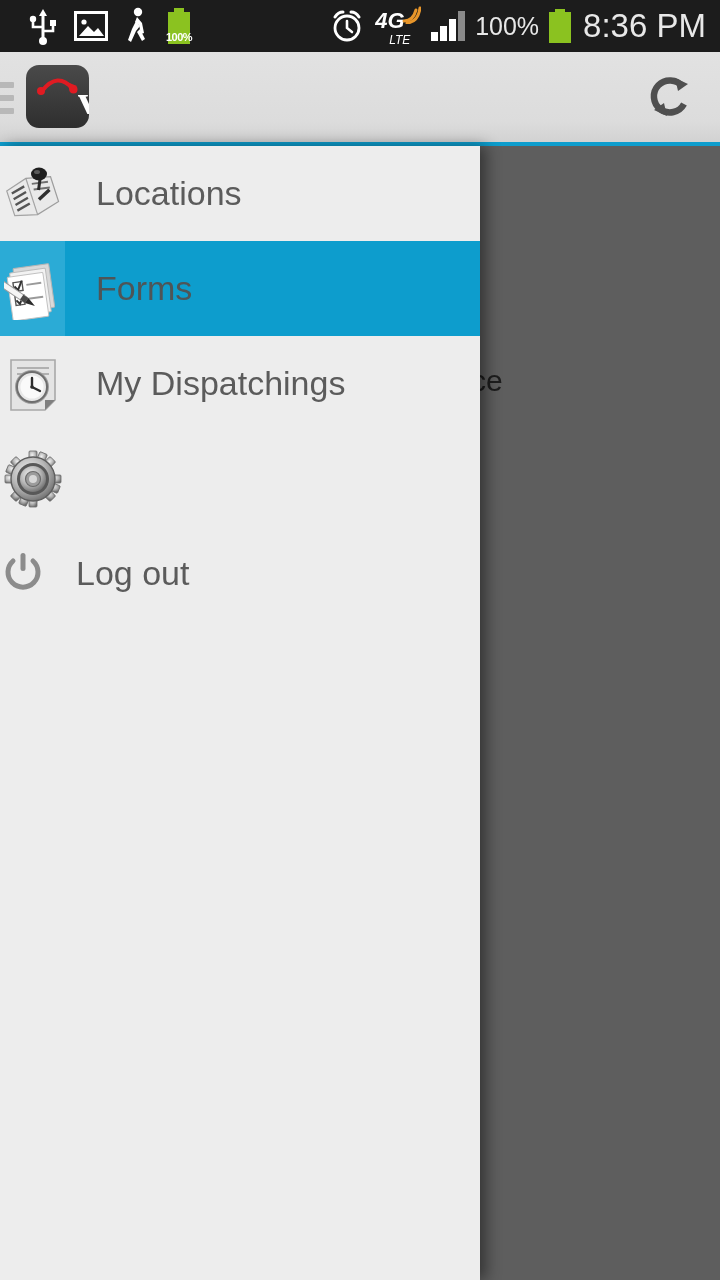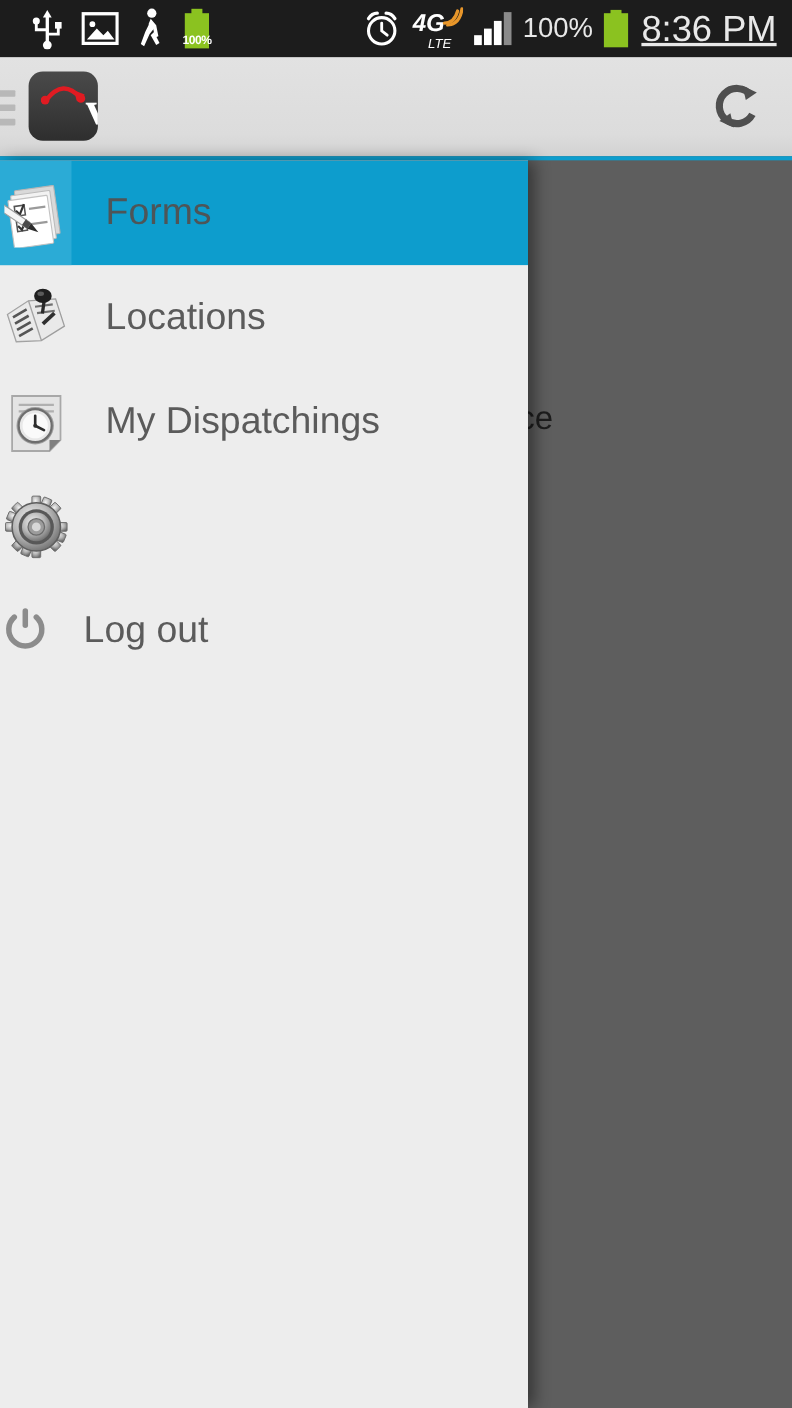--- a/index.html
+++ b/index.html
@@ -122,21 +122,20 @@
   }
   .batt-big .body {
     position: absolute; left: 0; top: 3px;
     width: 22px; height: 31px; background: #8bc220;
   }
   .clock {
     color: #e8e8e8;
     font-size: 33px;
     letter-spacing: 0px;
     padding-left: 2px;
-    text-decoration: underline;
   }
 
   
   .app-bar {
     position: absolute;
     top: 52px; left: 0;
     width: 720px;
     height: 90px;
     background: linear-gradient(to bottom, #e2e2e2 0%, #dcdcdc 78%, #d2d2d2 100%);
     display: flex;
@@ -366,20 +365,41 @@
       <path d="M19 42 L6 36 L16 29 Z" fill="#4f4f4f"></path>
     </svg>
   </div>
   <div class="app-bar-accent"></div>
 
   <div class="scrim">
     <div class="bg-row-text">aintenance</div>
   </div>
 
   <div class="drawer">
+
+    <div class="drawer-item">
+      <div class="item-icon-cell">
+        <svg width="58" height="58" viewBox="0 0 58 58">
+          <g transform="rotate(-18 29 29)">
+            <path d="M5 18 L27 12 L51 18 L51 44 L27 50 L5 44 Z" fill="#e9e9e9" stroke="#9e9e9e" stroke-width="1.2"></path>
+            <path d="M27 12 L27 50" stroke="#9e9e9e" stroke-width="1.2"></path>
+            <path d="M9 22 L23 19 M9 28 L23 25 M9 34 L23 31 M9 40 L23 37" stroke="#3a3a3a" stroke-width="2.4"></path>
+            <path d="M31 19 L47 22 M31 25 L47 28" stroke="#707070" stroke-width="2"></path>
+            <path d="M33 36 L46 30" stroke="#2f2f2f" stroke-width="3.4"></path>
+            <path d="M5 18 L27 12 L27 50 L5 44 Z" fill="#f4f4f4" opacity="0.15"></path>
+          </g>
+          <g>
+            <rect x="34" y="10" width="3" height="15" fill="#2a2a2a" transform="rotate(8 35 18)"></rect>
+            <ellipse cx="35" cy="9" rx="8" ry="6.5" fill="#1f1f1f"></ellipse>
+            <ellipse cx="33" cy="7" rx="3" ry="2" fill="#5a5a5a"></ellipse>
+          </g>
+        </svg>
+      </div>
+      <div class="item-label">Locations</div>
+    </div>
 
     <div class="drawer-item active">
       <div class="item-icon-cell">
         <svg width="58" height="62" viewBox="0 0 58 62">
           <g transform="rotate(-8 29 31)">
             <rect x="12" y="8" width="36" height="44" rx="1" fill="#d9d9d9" stroke="#b5b5b5" stroke-width="1"></rect>
             <rect x="8" y="12" width="36" height="44" rx="1" fill="#f2f2f2" stroke="#bcbcbc" stroke-width="1"></rect>
             <rect x="5" y="16" width="36" height="44" rx="1" fill="#ffffff" stroke="#c2c2c2" stroke-width="1"></rect>
             <rect x="10" y="22" width="9" height="9" fill="#fff" stroke="#555" stroke-width="1.4"></rect>
             <path d="M11 26 L14 30 L19 21" stroke="#333" stroke-width="2" fill="none"></path>
@@ -389,41 +409,20 @@
             <rect x="23" y="39" width="15" height="2" fill="#9a9a9a"></rect>
           </g>
           <g transform="rotate(34 16 38)">
             <rect x="-12" y="35" width="36" height="6" rx="2" fill="#f5f5f5" stroke="#9c9c9c" stroke-width="1"></rect>
             <path d="M24 35 L34 38 L24 41 Z" fill="#2b2b2b"></path>
             <rect x="18" y="35" width="6" height="6" fill="#4a4a4a"></rect>
           </g>
         </svg>
       </div>
       <div class="item-label">Forms</div>
-    </div>
-
-    <div class="drawer-item">
-      <div class="item-icon-cell">
-        <svg width="58" height="58" viewBox="0 0 58 58">
-          <g transform="rotate(-18 29 29)">
-            <path d="M5 18 L27 12 L51 18 L51 44 L27 50 L5 44 Z" fill="#e9e9e9" stroke="#9e9e9e" stroke-width="1.2"></path>
-            <path d="M27 12 L27 50" stroke="#9e9e9e" stroke-width="1.2"></path>
-            <path d="M9 22 L23 19 M9 28 L23 25 M9 34 L23 31 M9 40 L23 37" stroke="#3a3a3a" stroke-width="2.4"></path>
-            <path d="M31 19 L47 22 M31 25 L47 28" stroke="#707070" stroke-width="2"></path>
-            <path d="M33 36 L46 30" stroke="#2f2f2f" stroke-width="3.4"></path>
-            <path d="M5 18 L27 12 L27 50 L5 44 Z" fill="#f4f4f4" opacity="0.15"></path>
-          </g>
-          <g>
-            <rect x="34" y="10" width="3" height="15" fill="#2a2a2a" transform="rotate(8 35 18)"></rect>
-            <ellipse cx="35" cy="9" rx="8" ry="6.5" fill="#1f1f1f"></ellipse>
-            <ellipse cx="33" cy="7" rx="3" ry="2" fill="#5a5a5a"></ellipse>
-          </g>
-        </svg>
-      </div>
-      <div class="item-label">Locations</div>
     </div>
 
     <div class="drawer-item">
       <div class="item-icon-cell">
         <svg width="56" height="58" viewBox="0 0 56 58">
           <path d="M6 5 L50 5 L50 45 L40 55 L6 55 Z" fill="#e4e4e4" stroke="#a8a8a8" stroke-width="1.6"></path>
           <path d="M50 45 L40 45 L40 55 Z" fill="#7f7f7f"></path>
           <path d="M12 13 L44 13 M12 19 L44 19" stroke="#b0b0b0" stroke-width="2"></path>
           <circle cx="27" cy="32" r="17" fill="#9d9d9d"></circle>
           <circle cx="27" cy="32" r="15" fill="#e8e8e8" stroke="#6e6e6e" stroke-width="2"></circle>

